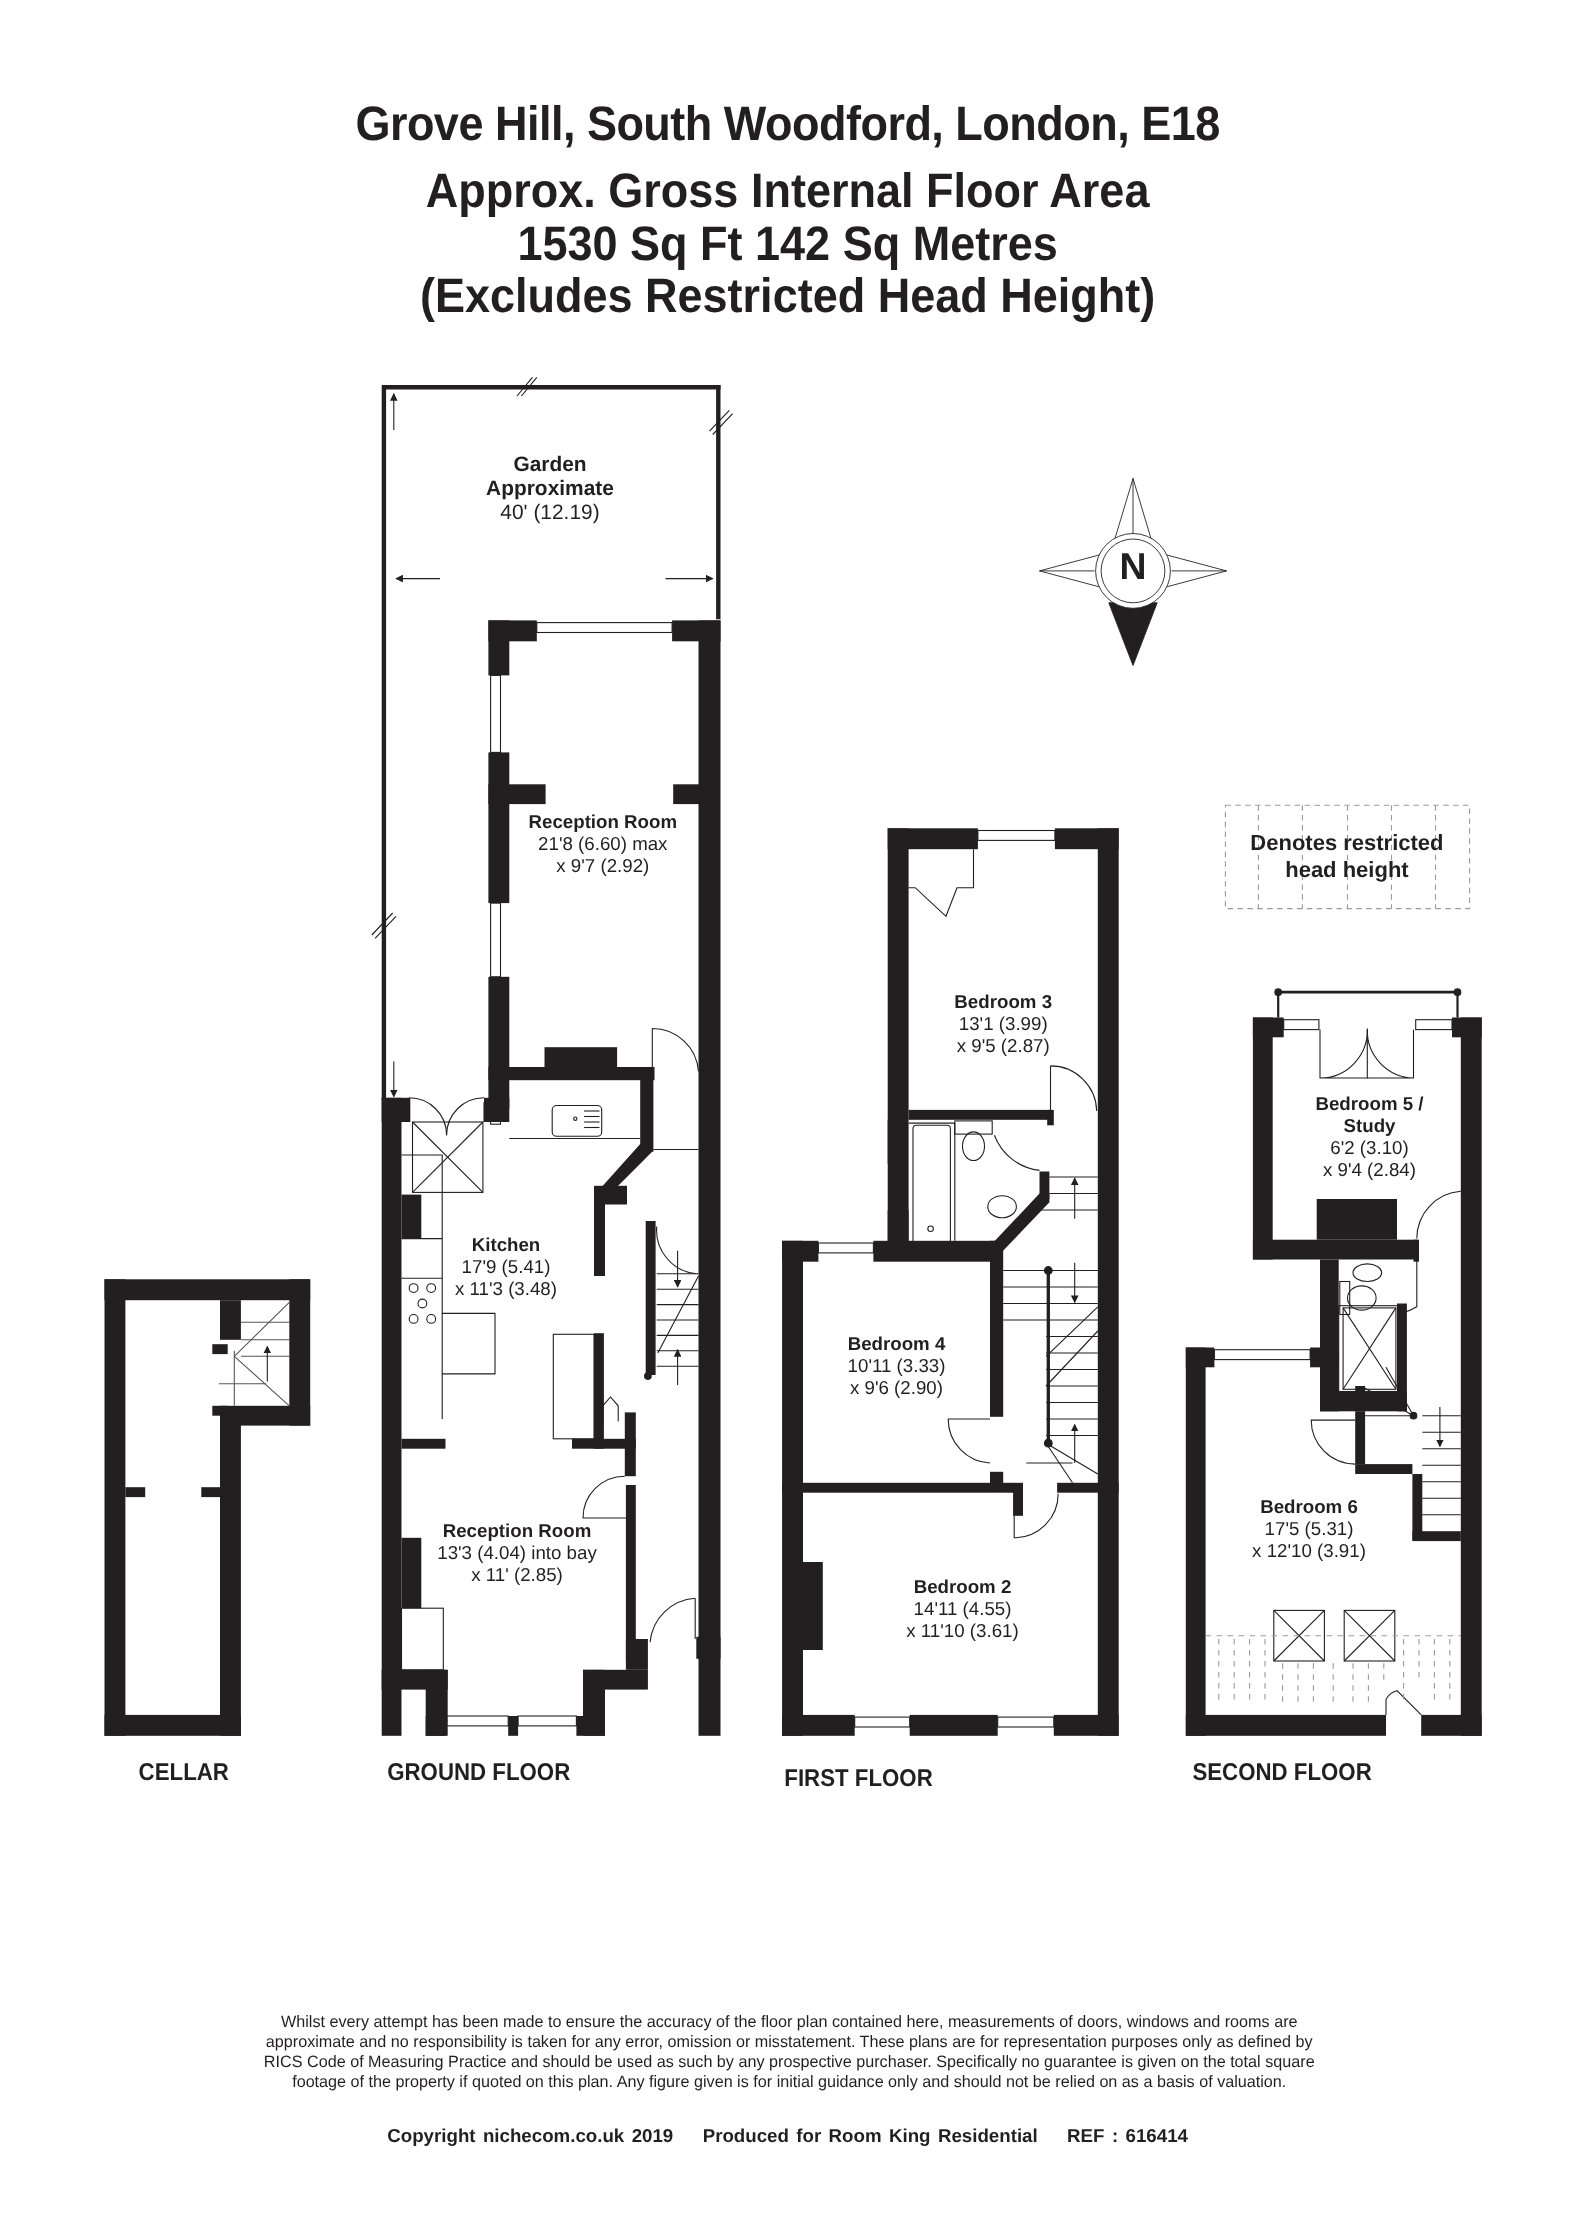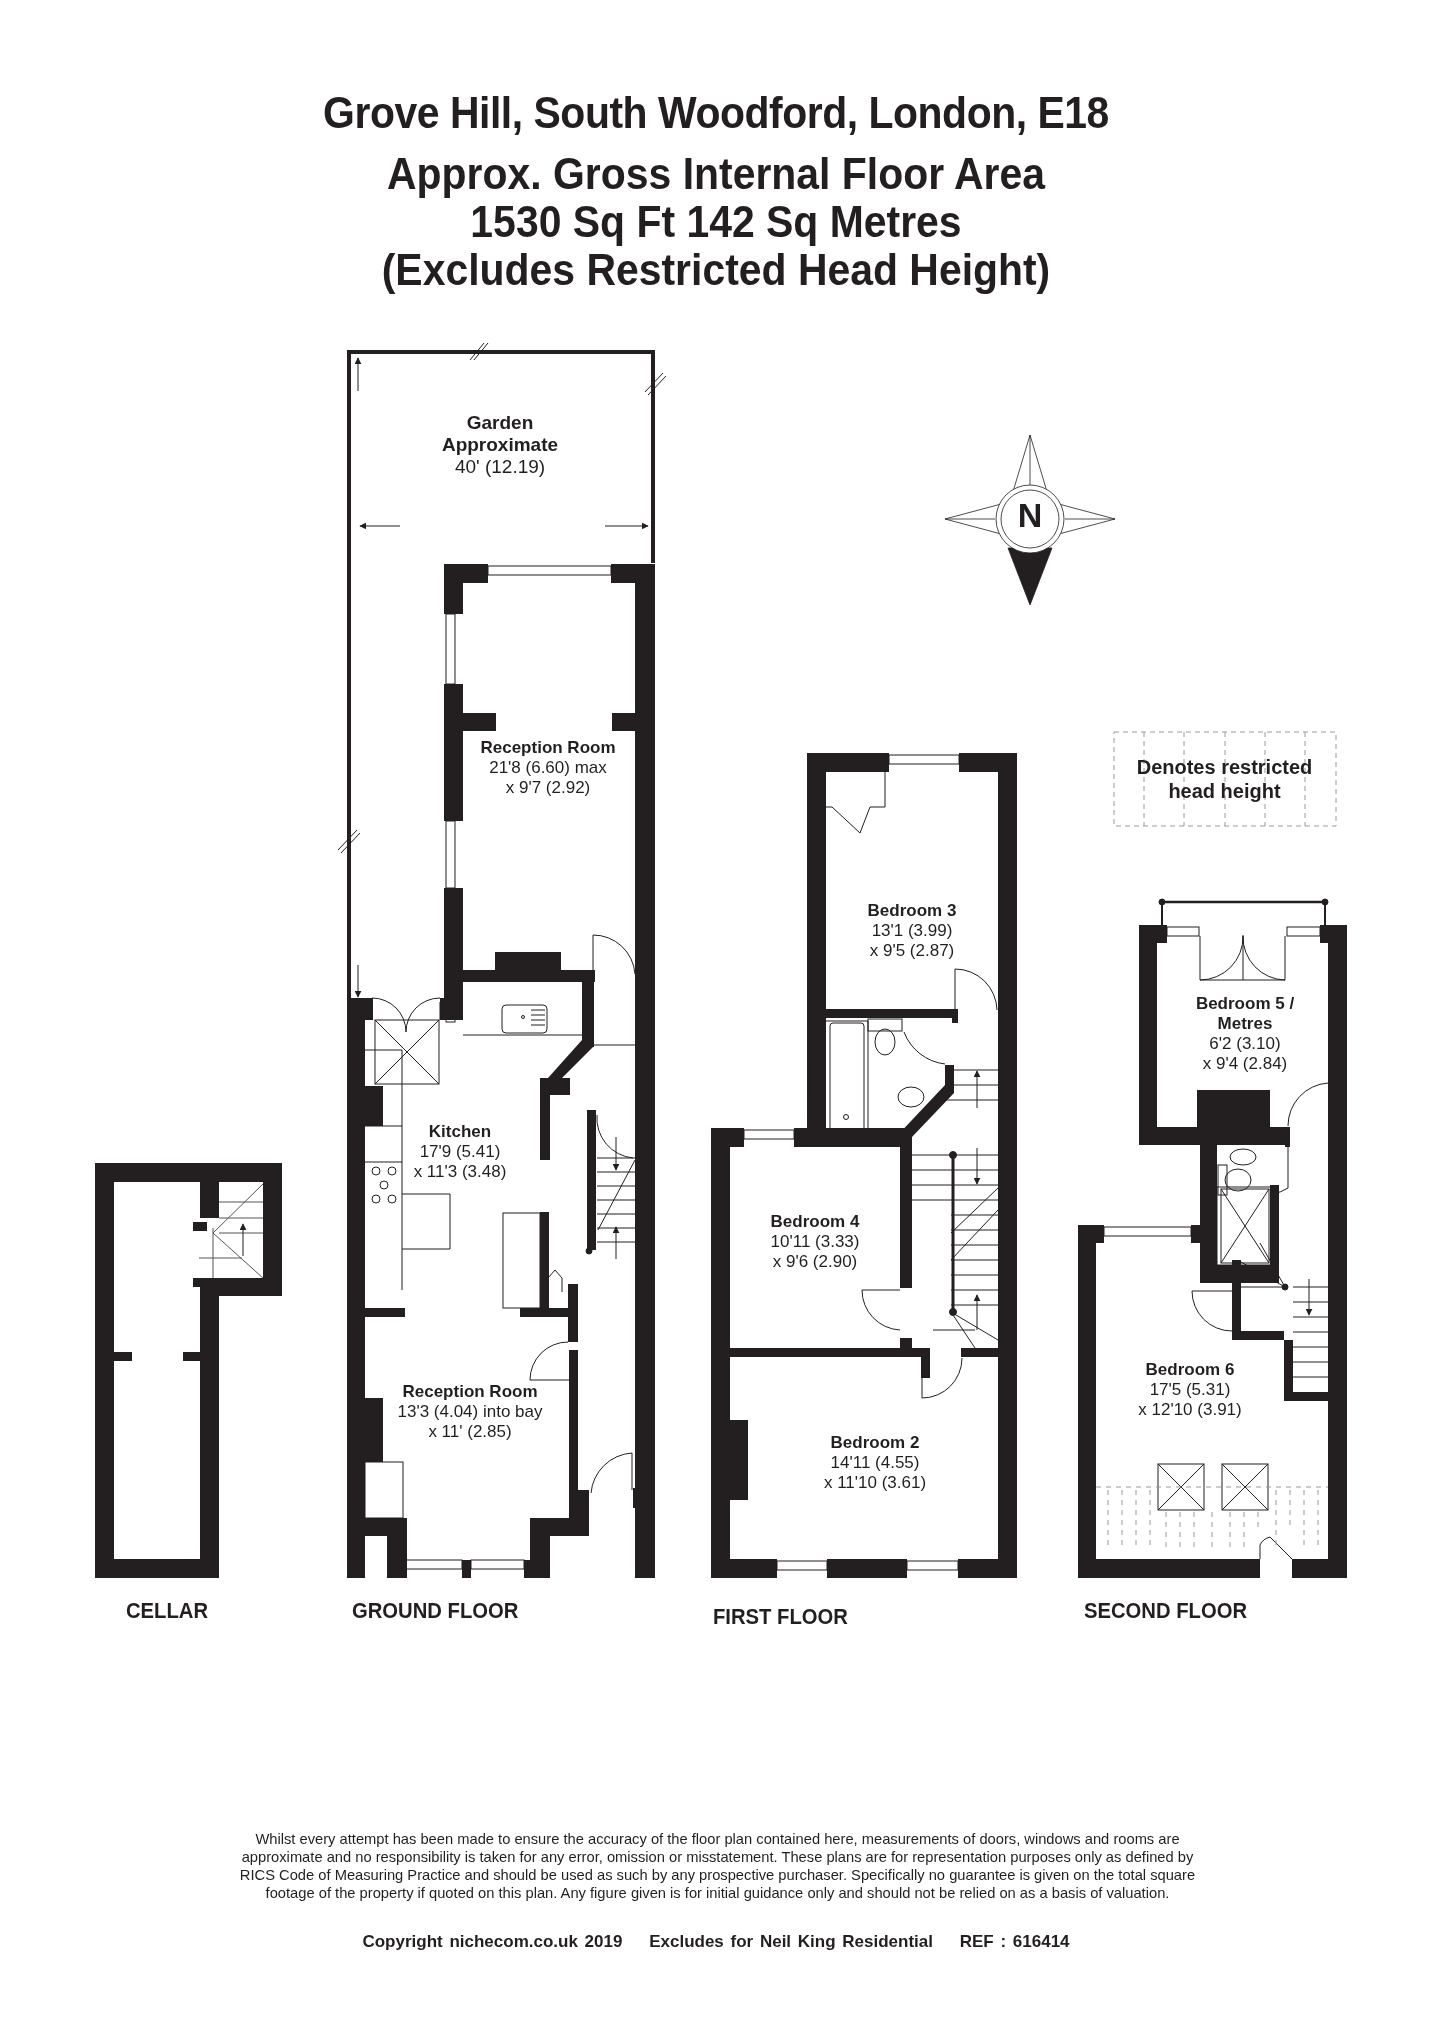--- a/index.html
+++ b/index.html
@@ -450,33 +450,33 @@
   <span class="dm">x 9'6 (2.90)</span>
 </div>
 <div class="room-label" style="left:780px; top:1433px; width:190px;">
   <span class="rn">Bedroom 2</span>
   <span class="dm">14'11 (4.55)</span>
   <span class="dm">x 11'10 (3.61)</span>
 </div>
 
 <div class="room-label" style="left:1170px; top:994px; width:150px;">
   <span class="rn">Bedroom 5 /</span>
-  <span class="rn">Metres</span>
+  <span class="rn">Study</span>
   <span class="dm">6'2 (3.10)</span>
   <span class="dm">x 9'4 (2.84)</span>
 </div>
 <div class="room-label" style="left:1120px; top:1360px; width:140px;">
   <span class="rn">Bedroom 6</span>
   <span class="dm">17'5 (5.31)</span>
   <span class="dm">x 12'10 (3.91)</span>
 </div>
 
 <div class="floor-label" style="left:126px; top:1598px;">CELLAR</div>
 <div class="floor-label" style="left:352px; top:1598px;">GROUND FLOOR</div>
 <div class="floor-label" style="left:713px; top:1604px;">FIRST FLOOR</div>
 <div class="floor-label" style="left:1084px; top:1598px;">SECOND FLOOR</div>
 
 <div class="disclaimer">Whilst every attempt has been made to ensure the accuracy of the floor plan contained here, measurements of doors, windows and rooms are approximate and no responsibility is taken for any error, omission or misstatement. These plans are for representation purposes only as defined by RICS Code of Measuring Practice and should be used as such by any prospective purchaser. Specifically no guarantee is given on the total square footage of the property if quoted on this plan. Any figure given is for initial guidance only and should not be relied on as a basis of valuation.</div>
 <div class="copyright">
   <span>Copyright nichecom.co.uk 2019</span>
-  <span>Excludes for Neil King Residential</span>
+  <span>Produced for Room King Residential</span>
   <span>REF : 616414</span>
 </div>
 
 </body></html>

